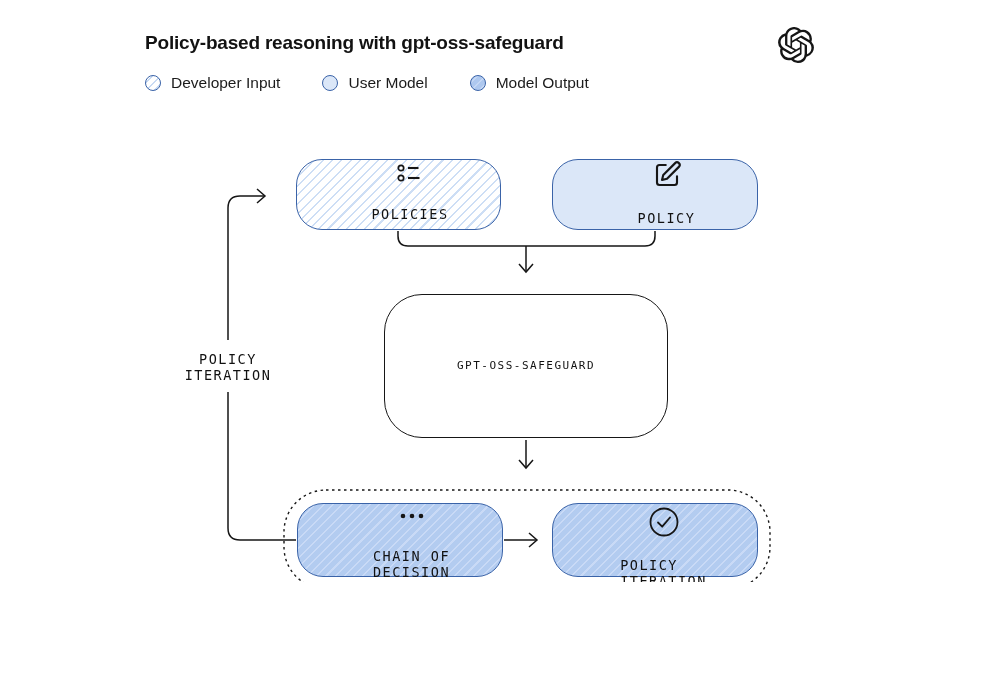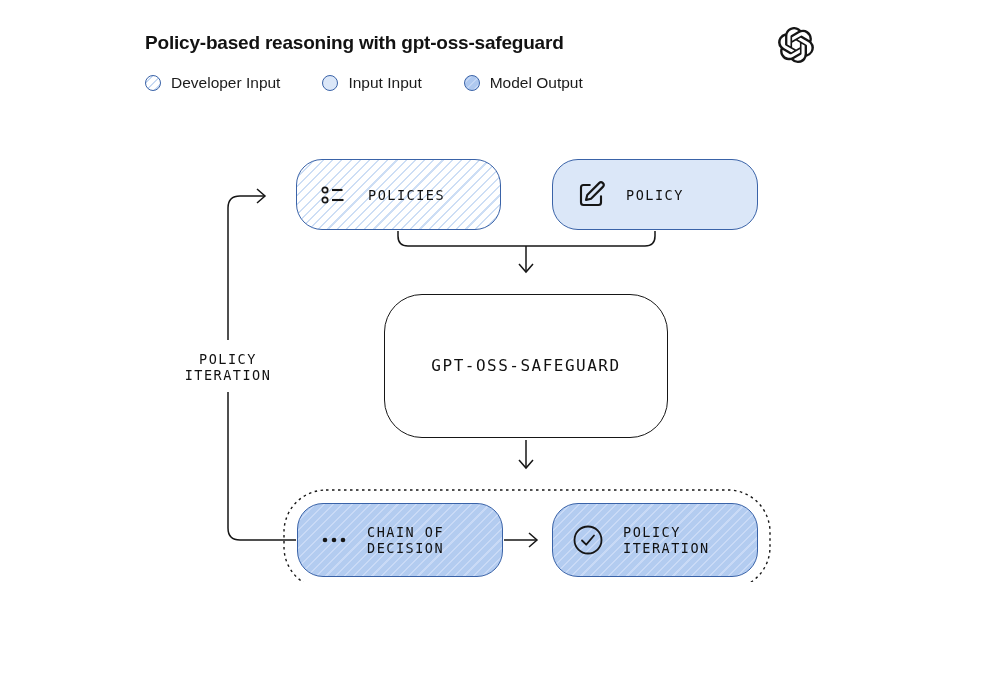--- a/index.html
+++ b/index.html
@@ -18,33 +18,33 @@
   .legend-item{display:flex;align-items:center;gap:10px;}
   .legend-label{font-size:15.5px;color:#1b1b1b;}
   .swatch{width:16px;height:16px;border-radius:50%;border:1.5px solid #3a63a8;box-sizing:border-box;}
   
   .fill-hatch-light{background:repeating-linear-gradient(135deg,#ffffff 0 4px,#c8daf3 4px 5.5px);}
   .fill-solid-light{background:#dbe7f8;}
   .fill-hatch-blue{background:repeating-linear-gradient(135deg,#aec8ef 0 4px,#c4d7f5 4px 5.5px);}
   
   .node{
     position:absolute;box-sizing:border-box;border:1.5px solid #3a63a8;border-radius:26px;
-    display:flex;align-items:center;gap:20px;padding-left:23px;
+    display:flex;align-items:center;gap:20px;padding-left:23px;flex-direction:column;
   }
   .node-label{
     font-family:"DejaVu Sans Mono", monospace;font-size:13.5px;font-weight:500;
     letter-spacing:1.5px;color:#111;line-height:16px;white-space:pre;
   }
   .box-policies{left:296px;top:159px;width:205px;height:71px;background:repeating-linear-gradient(135deg,#ffffff 0 5px,#cddef5 5px 6.5px);}
   .box-content{left:552px;top:159px;width:206px;height:71px;background:#dbe7f8;}
   .box-model{
     left:384px;top:294px;width:284px;height:144px;background:#ffffff;
     border:1.4px solid #161616;border-radius:38px;justify-content:center;padding-left:0;gap:0;
   }
-  .box-model .node-label{font-size:16px;}
+  .box-model .node-label{font-size:11px;}
   .box-chain{left:297px;top:503px;width:206px;height:74px;background:repeating-linear-gradient(135deg,#b3ccf0 0 5px,#c9daf6 5px 6.5px);}
   .box-decision{left:552px;top:503px;width:206px;height:74px;background:repeating-linear-gradient(135deg,#b3ccf0 0 5px,#c9daf6 5px 6.5px);padding-left:17px;gap:17px;}
   .iteration-label{
     position:absolute;left:158px;top:351px;width:140px;text-align:center;
     font-family:"DejaVu Sans Mono", monospace;font-size:13.5px;font-weight:500;
     letter-spacing:1.5px;color:#111;line-height:16px;
   }
   .icon{display:block;flex:none;}
   
   .overlay{position:absolute;left:0;top:0;width:1000px;height:679px;pointer-events:none;}
@@ -59,21 +59,21 @@
     <path fill="#161616" d="M22.2819 9.8211a5.9847 5.9847 0 0 0-.5157-4.9108 6.0462 6.0462 0 0 0-6.5098-2.9A6.0651 6.0651 0 0 0 4.9807 4.1818a5.9847 5.9847 0 0 0-3.9977 2.9 6.0462 6.0462 0 0 0 .7427 7.0966 5.98 5.98 0 0 0 .511 4.9107 6.051 6.051 0 0 0 6.5146 2.9001A5.9847 5.9847 0 0 0 13.2599 24a6.0557 6.0557 0 0 0 5.7718-4.2058 5.9894 5.9894 0 0 0 3.9977-2.9001 6.0557 6.0557 0 0 0-.7475-7.073zM13.2599 22.4301a4.4755 4.4755 0 0 1-2.8764-1.04l.1419-.0804 4.7783-2.7582a.7948.7948 0 0 0 .3927-.6813v-6.7369l2.02 1.1686a.071.071 0 0 1 .038.0615v5.5826a4.504 4.504 0 0 1-4.4945 4.4944zm-9.6607-4.1254a4.4708 4.4708 0 0 1-.5346-3.0137l.142.0852 4.783 2.7582a.7712.7712 0 0 0 .7806 0l5.8428-3.3685v2.3324a.0804.0804 0 0 1-.0332.0615L9.74 19.9502a4.4992 4.4992 0 0 1-6.1408-1.6464zM2.3408 7.8956a4.485 4.485 0 0 1 2.3655-1.9728V11.6a.7664.7664 0 0 0 .3879.6765l5.8144 3.3543-2.0201 1.1685a.0757.0757 0 0 1-.071 0l-4.8303-2.7865A4.504 4.504 0 0 1 2.3408 7.8956zm16.5963 3.8558L13.1038 8.364 15.1192 7.2a.0757.0757 0 0 1 .071 0l4.8303 2.7913a4.4944 4.4944 0 0 1-.6765 8.1042v-5.6772a.79.79 0 0 0-.407-.667zm2.0107-3.0231l-.142-.0852-4.7735-2.7818a.7759.7759 0 0 0-.7854 0L9.409 9.2297V6.8974a.0662.0662 0 0 1 .0284-.0615l4.8303-2.7866a4.4992 4.4992 0 0 1 6.6802 4.66zM8.3065 12.863l-2.02-1.1638a.0804.0804 0 0 1-.038-.0567V6.0742a4.4992 4.4992 0 0 1 7.3757-3.4537l-.142.0805L8.704 5.459a.7948.7948 0 0 0-.3927.6813zm1.0976-2.3654l2.602-1.4998 2.6069 1.4998v2.9994l-2.5974 1.4997-2.6067-1.4997z"></path>
   </svg>
 
   <div class="legend">
     <div class="legend-item">
       <span class="swatch fill-hatch-light"></span>
       <span class="legend-label">Developer Input</span>
     </div>
     <div class="legend-item">
       <span class="swatch fill-solid-light"></span>
-      <span class="legend-label">Input Input</span>
+      <span class="legend-label">User Model</span>
     </div>
     <div class="legend-item">
       <span class="swatch fill-hatch-blue"></span>
       <span class="legend-label">Model Output</span>
     </div>
   </div>
 
   <svg class="overlay" viewBox="0 0 1000 679" fill="none" stroke="#161616" stroke-width="1.5">
 
     <path d="M398 231 L398 236 Q398 246 408 246 L645 246 Q655 246 655 236 L655 231"></path>

